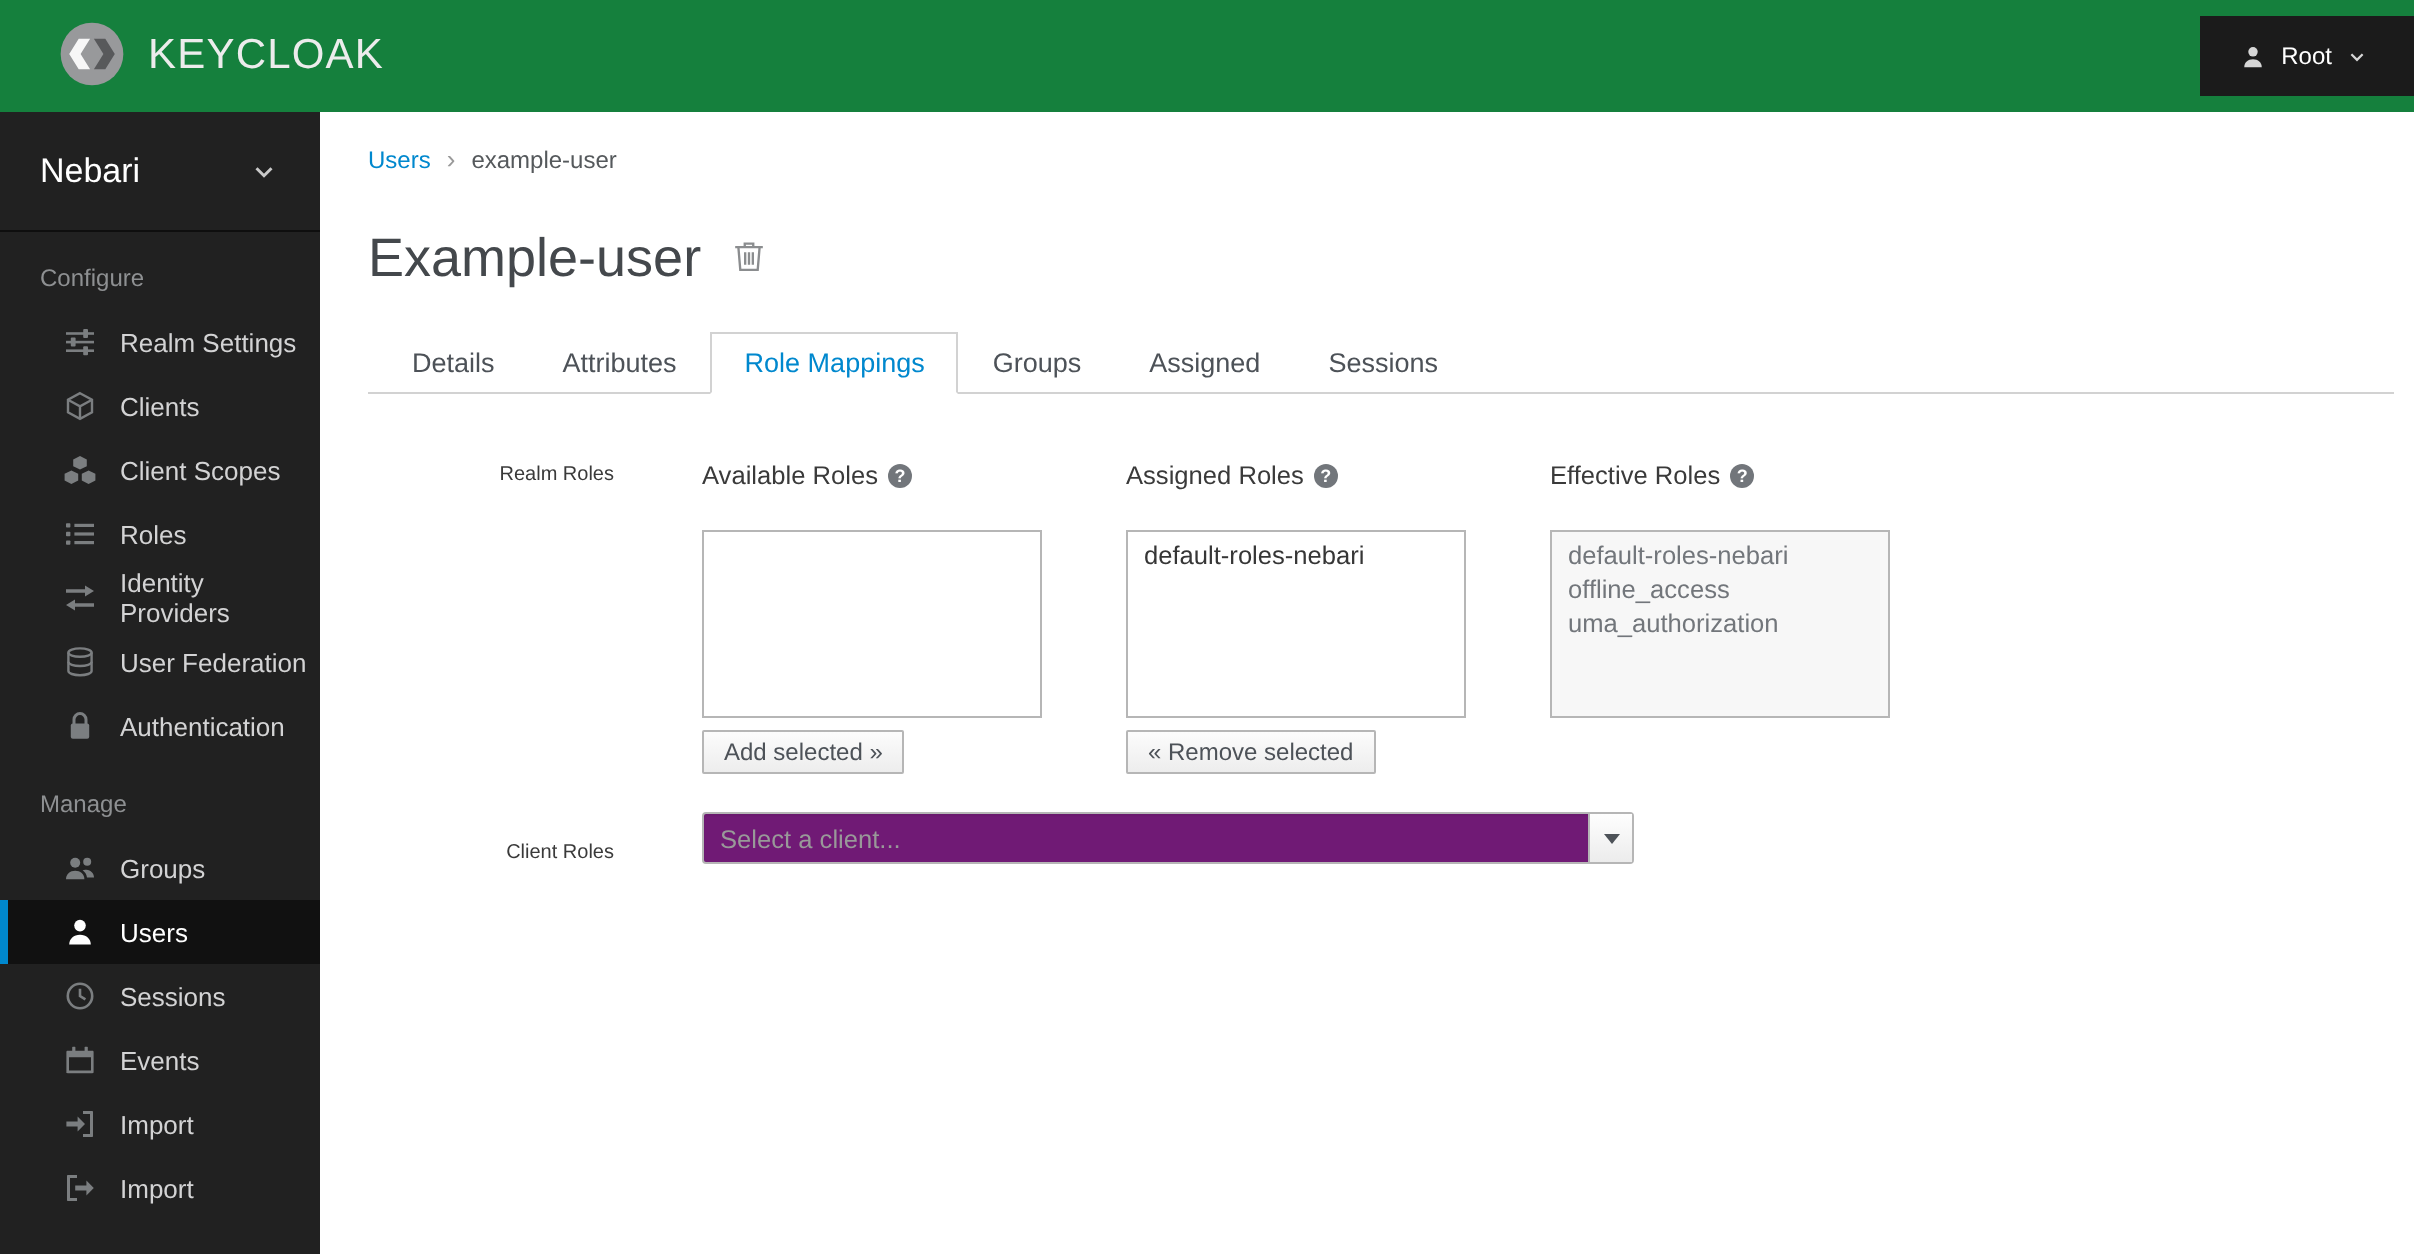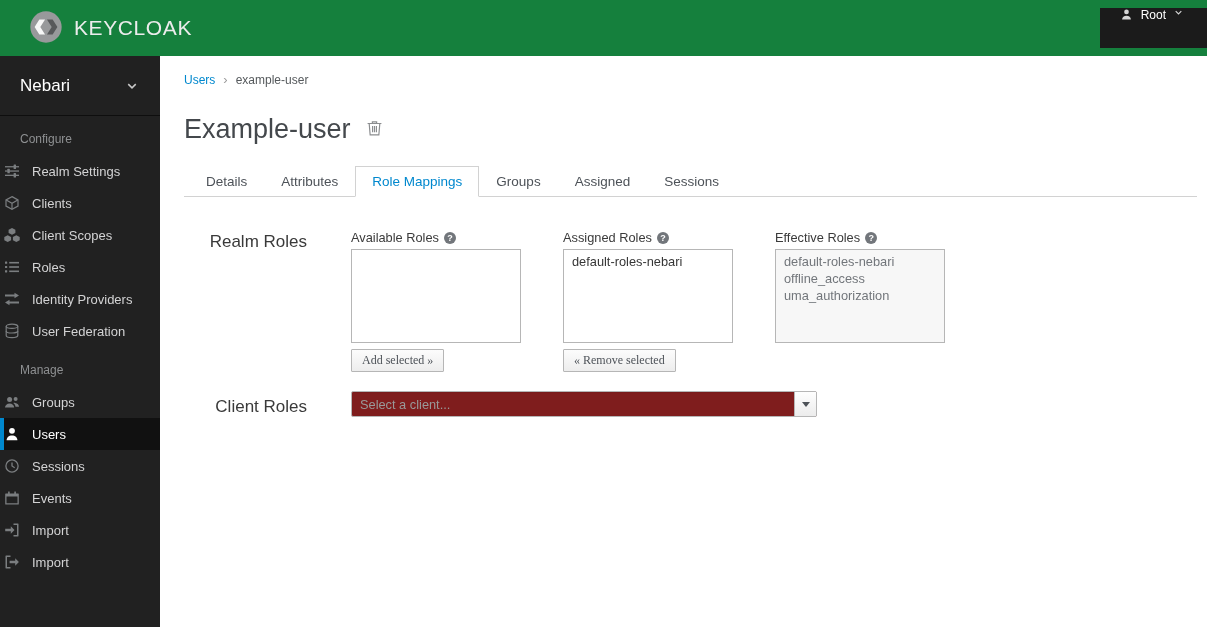--- a/index.html
+++ b/index.html
@@ -3,34 +3,34 @@
 <meta charset="utf-8">
 <style>
   *{box-sizing:border-box;margin:0;padding:0}
   html,body{width:1207px;height:627px}
   body{font-family:"Liberation Sans",sans-serif;background:#fff;overflow:hidden;font-size:13px;color:#333}
 
   
   .topbar{height:56px;background:#15803d;display:flex;align-items:center;justify-content:space-between}
   .brand{display:flex;align-items:center;gap:9px;padding-left:27px;cursor:pointer}
   .brand-text{font-size:21px;color:#ececec;letter-spacing:.6px}
-  .user-menu{height:40px;background:#1b1b1b;display:flex;gap:8px;padding:0 24px 0 20px;cursor:pointer;color:#fff}
+  .user-menu{height:40px;background:#1b1b1b;display:flex;align-items:center;gap:8px;padding:0 24px 0 20px;cursor:pointer;color:#fff}
   .user-menu .uname{font-size:12px;color:#fff}
   .user-menu .ic{color:#d6d6d6;display:flex}
 
   
   .layout{display:flex;height:571px}
 
   
   .sidebar{width:160px;background:#212121;flex-shrink:0;display:flex;flex-direction:column}
   .realm-selector{height:60px;display:flex;align-items:center;justify-content:space-between;padding:0 22px 0 20px;border-bottom:1px solid #0e0e0e;cursor:pointer;flex-shrink:0}
   .realm-name{color:#fff;font-size:17px}
   .realm-selector .ic{color:#c9c9c9;display:flex}
   .nav-section-title{padding:16px 20px 9px;font-size:12px;color:#8e9092}
-  .nav-item{height:32px;display:flex;align-items:center;color:#d3d3d4;font-size:13px;cursor:pointer;border-left:4px solid transparent}
+  .nav-item{height:32px;display:flex;align-items:center;padding-left:28px;color:#d3d3d4;font-size:13px;cursor:pointer;border-left:4px solid transparent}
   .nav-item .ic{width:16px;height:16px;margin-right:12px;color:#7b7e80;display:flex;align-items:center;justify-content:center;flex-shrink:0}
   .nav-item.active{background:#111;border-left-color:#0088ce;color:#fff}
   .nav-item.active .ic{color:#fff}
 
   
   .main{flex:1;padding:0 10px 0 24px;overflow:hidden;background:#fff}
   .breadcrumb{margin-top:16px;display:flex;align-items:center;font-size:12px;gap:8px}
   .breadcrumb a{color:#0088ce;text-decoration:none;cursor:pointer}
   .crumb-sep::after{content:"\203A";color:#9a9a9a;font-size:13px}
   .crumb-current{color:#55595c}
@@ -38,36 +38,36 @@
   .page-title{font-size:27px;font-weight:300;color:#44484c}
   .delete-btn{background:none;border:none;color:#8b8d8f;cursor:pointer;padding:0;display:flex}
 
   .tabs{margin-top:21px;display:flex;border-bottom:1px solid #d2d2d2;padding-left:5px;list-style:none}
   .tab{padding:7px 16px;font-size:13.5px;color:#4d5258;cursor:pointer;border:1px solid transparent;margin-bottom:-1px;white-space:nowrap}
   .tab.active{color:#0088ce;background:#fff;border-color:#d2d2d2 #d2d2d2 #fff}
 
   
   .role-form{margin-top:33px}
   .form-row{display:flex}
-  .form-label{width:123px;text-align:right;color:#3a3a3a;font-size:17px;padding-top:2px;flex-shrink:0}
+  .form-label{width:123px;text-align:right;color:#3a3a3a;font-size:10px;padding-top:2px;flex-shrink:0}
   .roles-cols{display:flex;margin-left:44px;gap:42px}
   .role-col{width:170px}
-  .col-header{display:flex;align-items:center;gap:5px;margin-bottom:4px;color:#3a3a3a;font-size:12.8px}
+  .col-header{display:flex;align-items:center;gap:5px;margin-bottom:20px;color:#3a3a3a;font-size:12.8px}
   .qicon{width:12px;height:12px;border-radius:50%;background:#72767b;color:#fff;display:inline-flex;align-items:center;justify-content:center;font-size:9px;font-weight:700;cursor:pointer;flex-shrink:0}
   .qicon::after{content:"?"}
   .listbox{height:94px;border:1px solid #b6b6b6;background:#fff;padding:3px 0;overflow-y:auto}
   .listbox .opt{padding:1px 8px;font-size:12.8px;color:#363636;cursor:default;white-space:nowrap}
   .listbox.disabled{background:#f7f7f7}
   .listbox.disabled .opt{color:#72767b}
   .list-action{margin-top:6px}
-  .btn{font-size:12px;color:#4d5258;background:linear-gradient(#fcfcfc,#ededed);border:1px solid #b6b6b6;border-radius:1px;padding:3px 10px;cursor:pointer;font-family:Liberation Serif, serif}
+  .btn{font-size:12px;color:#4d5258;background:linear-gradient(#fcfcfc,#ededed);border:1px solid #b6b6b6;border-radius:1px;padding:3px 10px;cursor:pointer;font-family:Liberation Sans, sans-serif}
 
   .client-row{margin-top:19px;align-items:flex-end}
   .client-row .form-label{padding-top:0}
-  .client-select{margin-left:44px;width:466px;height:26px;border:1px solid #b6b6b6;border-radius:2px;background:#7f1d1d;display:flex;align-items:stretch;justify-content:space-between;cursor:pointer;box-shadow:inset 0 1px 1px rgba(0,0,0,.06)}
+  .client-select{margin-left:44px;width:466px;height:26px;border:1px solid #b6b6b6;border-radius:2px;background:#701a75;display:flex;align-items:stretch;justify-content:space-between;cursor:pointer;box-shadow:inset 0 1px 1px rgba(0,0,0,.06)}
   .sel-placeholder{color:#999;font-size:12.8px;display:flex;align-items:center;padding-left:8px}
   .sel-caret{width:22px;border-left:1px solid #b6b6b6;background:linear-gradient(#fefefe,#ececec);display:flex;align-items:center;justify-content:center}
   .caret-down{width:0;height:0;border-left:4px solid transparent;border-right:4px solid transparent;border-top:5px solid #4d5258}
 </style>
 </head>
 <body>
 
 <header class="topbar">
   <div class="brand">
     <span class="ic">
@@ -166,20 +166,29 @@
     <div class="nav-item">
       <span class="ic">
         <svg width="16" height="16" viewBox="0 0 16 16" fill="none" stroke="currentColor" stroke-width="1.2">
             <ellipse cx="8" cy="3.3" rx="5.8" ry="2.1"></ellipse>
             <path d="M2.2 3.3v9.2c0 1.2 2.6 2.1 5.8 2.1s5.8-.9 5.8-2.1V3.3"></path>
             <path d="M2.2 7.9c0 1.2 2.6 2.1 5.8 2.1s5.8-.9 5.8-2.1"></path>
           </svg>
       </span>
       <span>User Federation</span>
     </div>
+    <div class="nav-item">
+      <span class="ic">
+        <svg width="16" height="16" viewBox="0 0 16 16">
+            <path d="M5 7V4.8a3 3 0 0 1 6 0V7" fill="none" stroke="currentColor" stroke-width="1.5"></path>
+            <rect x="3.4" y="6.8" width="9.2" height="7.6" rx="1" fill="currentColor"></rect>
+          </svg>
+      </span>
+      <span>Authentication</span>
+    </div>
 
     <div class="nav-section-title">Manage</div>
 
     <div class="nav-item">
       <span class="ic">
         <svg width="16" height="16" viewBox="0 0 16 16" fill="currentColor">
             <circle cx="5.6" cy="5.4" r="2.5"></circle>
             <path d="M1 13.6c0-2.5 2.1-4.2 4.6-4.2s4.6 1.7 4.6 4.2z"></path>
             <circle cx="11.6" cy="4.9" r="2"></circle>
             <path d="M11.2 8.9c2.2.2 3.8 1.8 3.8 3.9h-3.5c-.2-1.6-1-2.9-2.2-3.7.6-.2 1.2-.3 1.9-.2z"></path>

